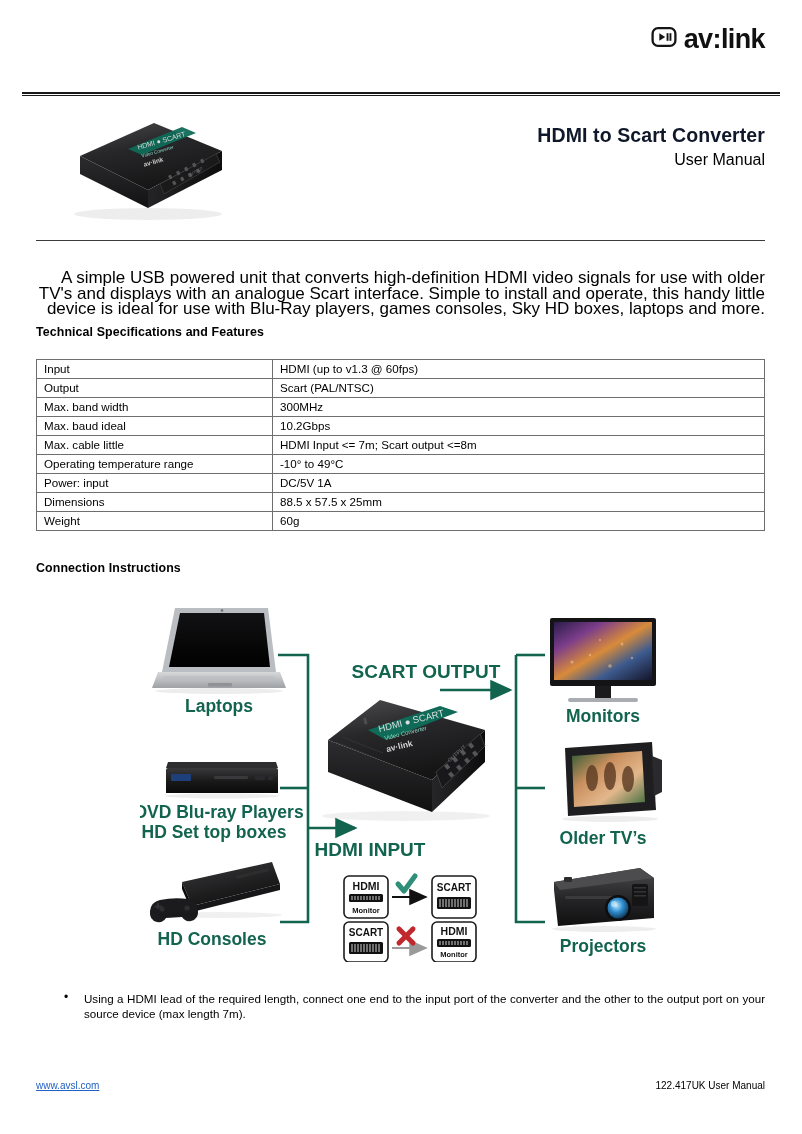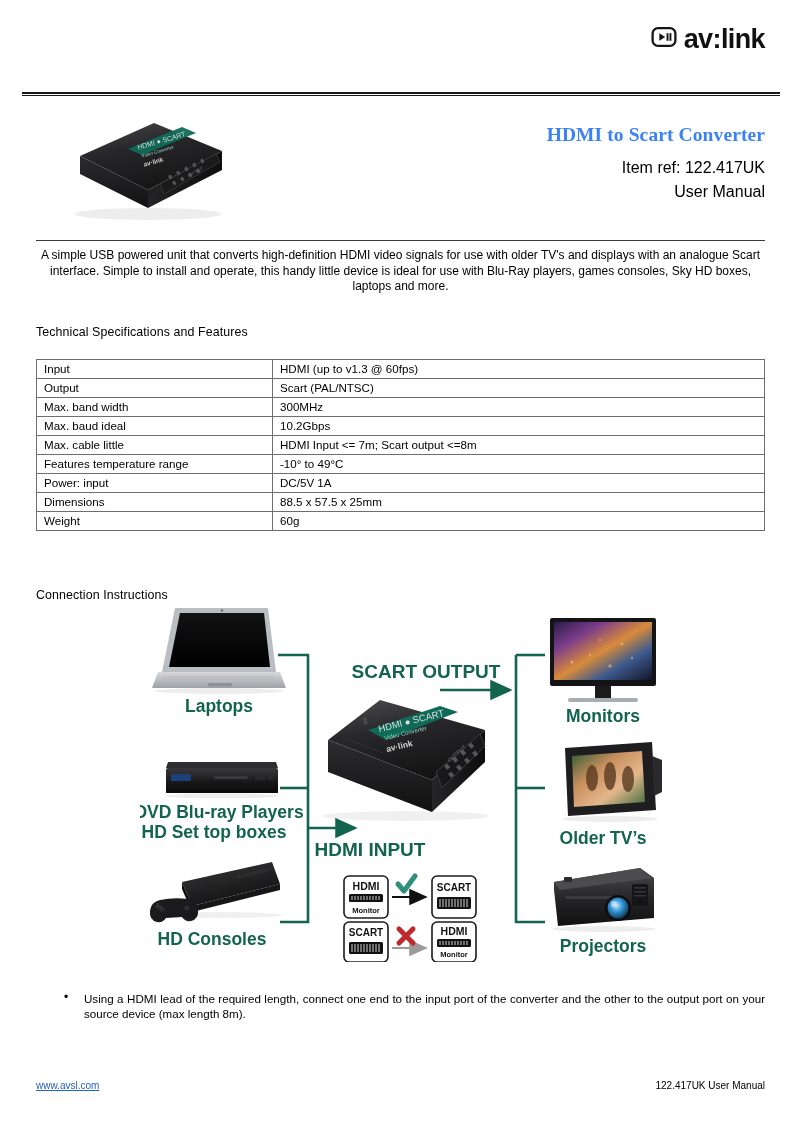--- a/index.html
+++ b/index.html
@@ -54,22 +54,21 @@
     top: 124px;
     right: 37px;
     text-align: right;
     width: 420px;
   }
   .doc-title {
     font-size: 19.5px;
     font-weight: bold;
     letter-spacing: 0.1px;
     line-height: 1.15;
-    color: #3b82f6;
-    font-family: Liberation Serif, serif;
+    color: #0f172a;
   }
   .doc-subtitle {
     font-size: 16px;
     margin-top: 12px;
     line-height: 1.2;
   }
   .doc-subtitle2 {
     font-size: 16px;
     margin-top: 4px;
     line-height: 1.2;
@@ -90,37 +89,37 @@
     right: 37px;
     top: 240px;
     height: 0;
     border-top: 1.6px solid #3a3a3a;
   }
 
   
   .intro {
     position: absolute;
     left: 36px;
-    top: 248px;
+    top: 270px;
     width: 729px;
-    font-size: 12px;
+    font-size: 17px;
     line-height: 15.6px;
-    text-align: center;
+    text-align: right;
     color: #000;
   }
 
   .section-heading {
     position: absolute;
     left: 36px;
     font-size: 12.4px;
-    font-weight: normal;
+    font-weight: bold;
     letter-spacing: 0.1px;
   }
   .sh-specs { top: 325px; }
-  .sh-conn  { top: 561px; margin-top: 27px; }
+  .sh-conn  { top: 561px; }
 
   
   .spec-table {
     position: absolute;
     left: 36px;
     top: 359px;
     width: 729px;
     border-collapse: collapse;
     font-size: 11.6px;
   }
@@ -245,21 +244,20 @@
         <rect x="152" y="70" width="3" height="4" transform="rotate(-28 152 70)"></rect>
         <rect x="160" y="66" width="3" height="4" transform="rotate(-28 160 66)"></rect>
       </g>
       <text x="160" y="69" fill="#6a6a6c" font-family="Liberation Sans, sans-serif" font-size="4.2" text-anchor="middle" transform="rotate(-28 160 69)">OUTPUT</text>
       <ellipse cx="112" cy="110" rx="74" ry="6" fill="#000" opacity="0.07"></ellipse>
     </svg>
   </div>
 
   <div class="title-block">
     <div class="doc-title">HDMI to Scart Converter</div>
-    <div class="doc-subtitle">Item ref: 122.417UK</div>
     <div class="doc-subtitle2">User Manual</div>
   </div>
 
   <div class="rule-single"></div>
 
   <p class="intro">A simple USB powered unit that converts high-definition HDMI video signals for use with older TV's and displays with an analogue Scart interface. Simple to install and operate, this handy little device is ideal for use with Blu-Ray players, games consoles, Sky HD boxes, laptops and more.</p>
 
   <div class="section-heading sh-specs">Technical Specifications and Features</div>
 
   <table class="spec-table">
@@ -278,21 +276,21 @@
       </tr>
       <tr>
         <td class="k">Max. baud ideal</td>
         <td>10.2Gbps</td>
       </tr>
       <tr>
         <td class="k">Max. cable little</td>
         <td>HDMI Input &lt;= 7m; Scart output &lt;=8m</td>
       </tr>
       <tr>
-        <td class="k">Features temperature range</td>
+        <td class="k">Operating temperature range</td>
         <td>-10° to 49°C</td>
       </tr>
       <tr>
         <td class="k">Power: input</td>
         <td>DC/5V 1A</td>
       </tr>
       <tr>
         <td class="k">Dimensions</td>
         <td>88.5 x 57.5 x 25mm</td>
       </tr>
@@ -587,21 +585,21 @@
               <path d="M324,341 L324,345"></path>
             <path d="M327,341 L327,345"></path>
           </g>
           <text x="314" y="357" font-family="Liberation Sans, sans-serif" font-size="7.5" font-weight="bold" text-anchor="middle" fill="#111">Monitor</text>
         </g>
       </g>
     </svg>
   </div>
 
   <ul class="bullets">
-    <li>Using a HDMI lead of the required length, connect one end to the input port of the converter and the other to the output port on your source device (max length 8m).</li>
+    <li>Using a HDMI lead of the required length, connect one end to the input port of the converter and the other to the output port on your source device (max length 7m).</li>
   </ul>
 
   <div class="footer">
     <a class="footer-link" href="#">www.avsl.com</a>
     <span class="footer-right">122.417UK User Manual</span>
   </div>
 
 </div>
 
 </body></html>

